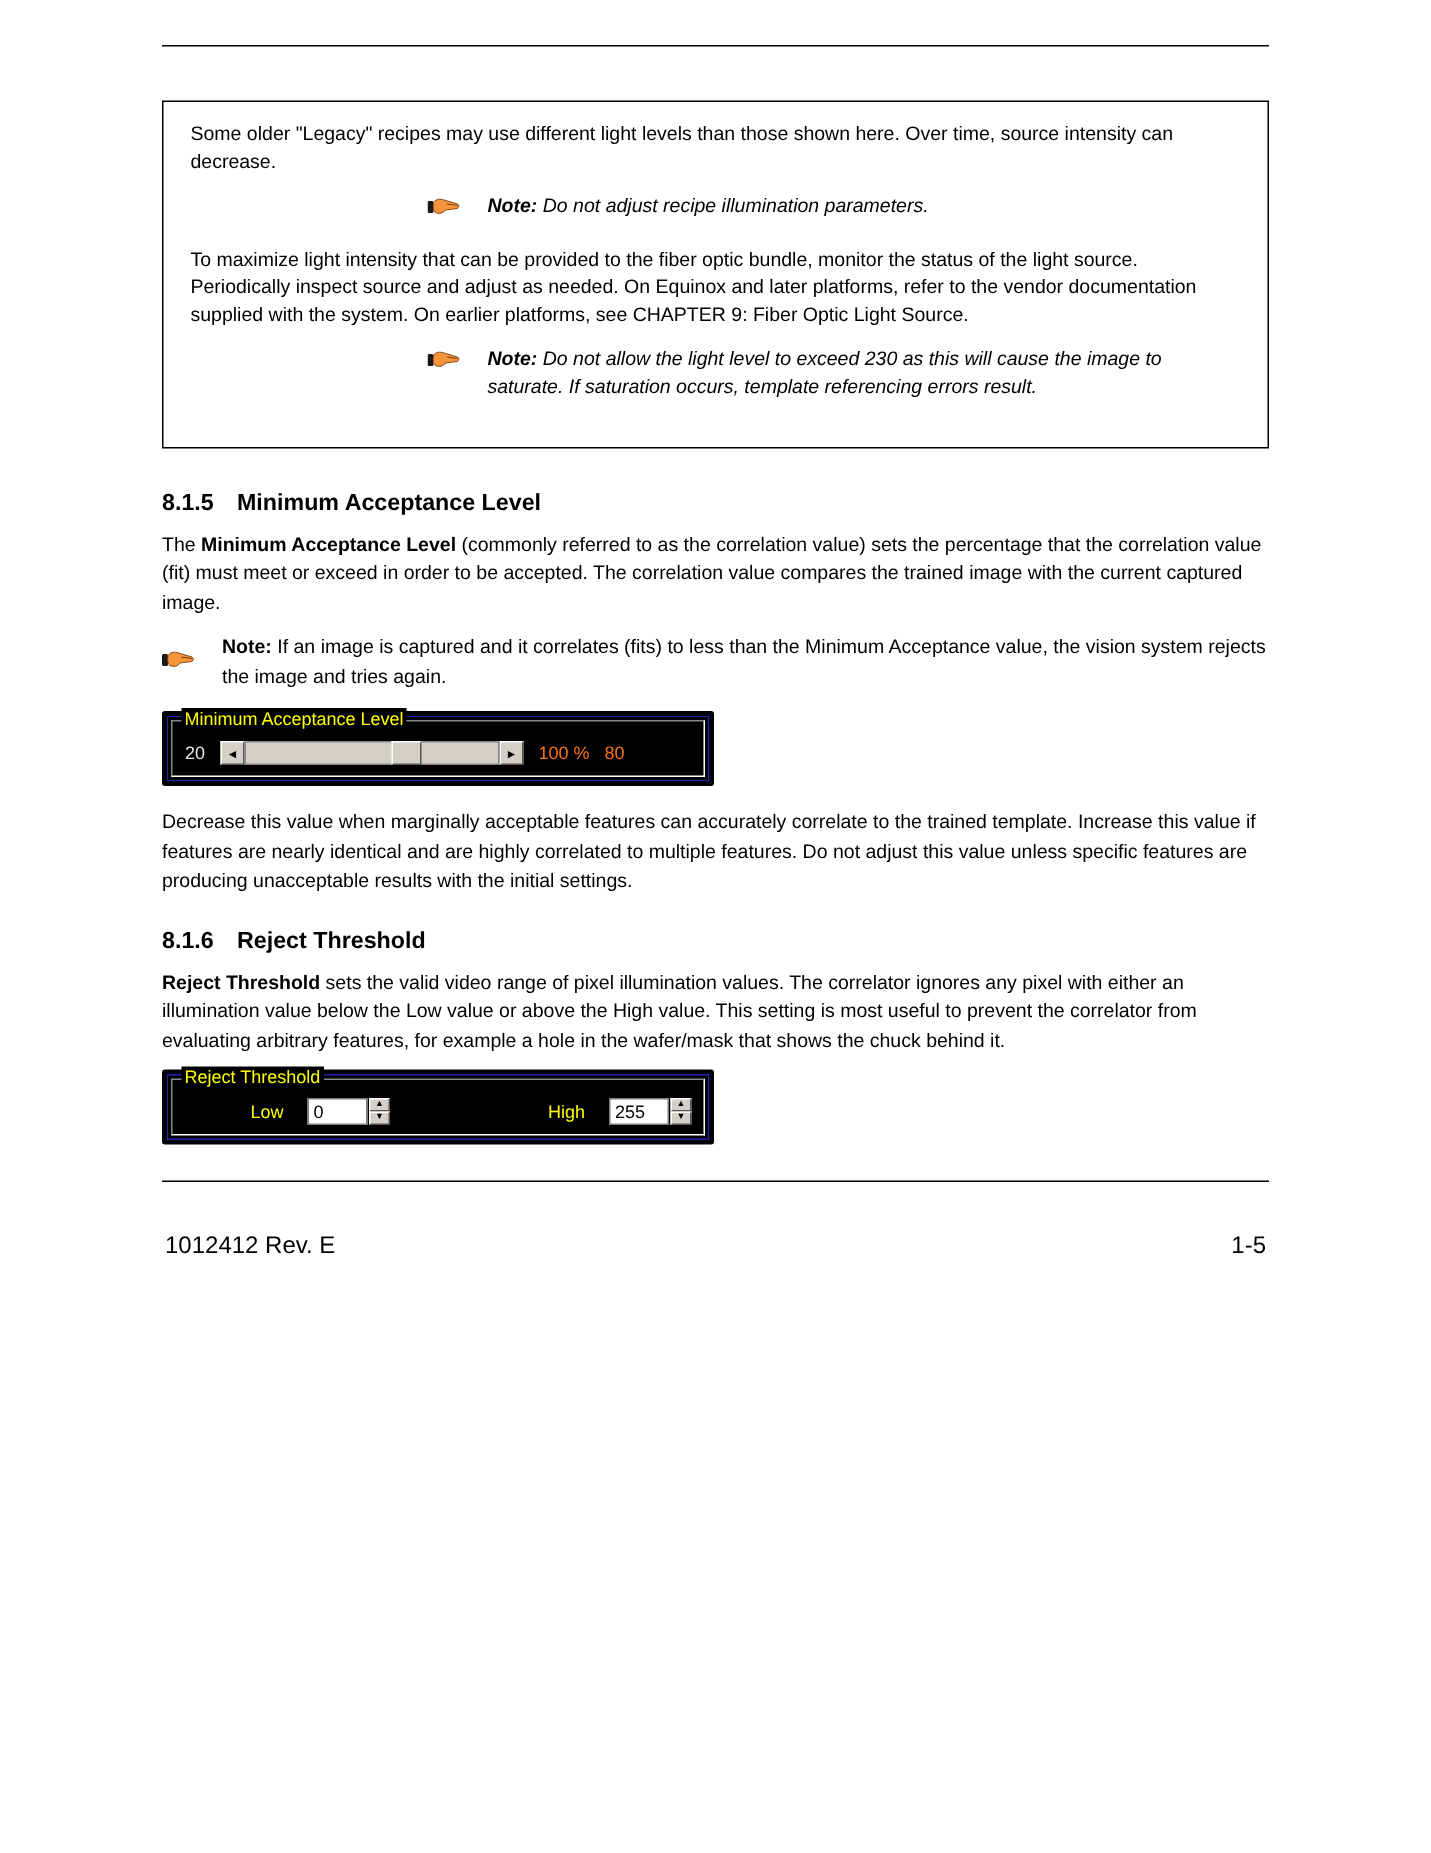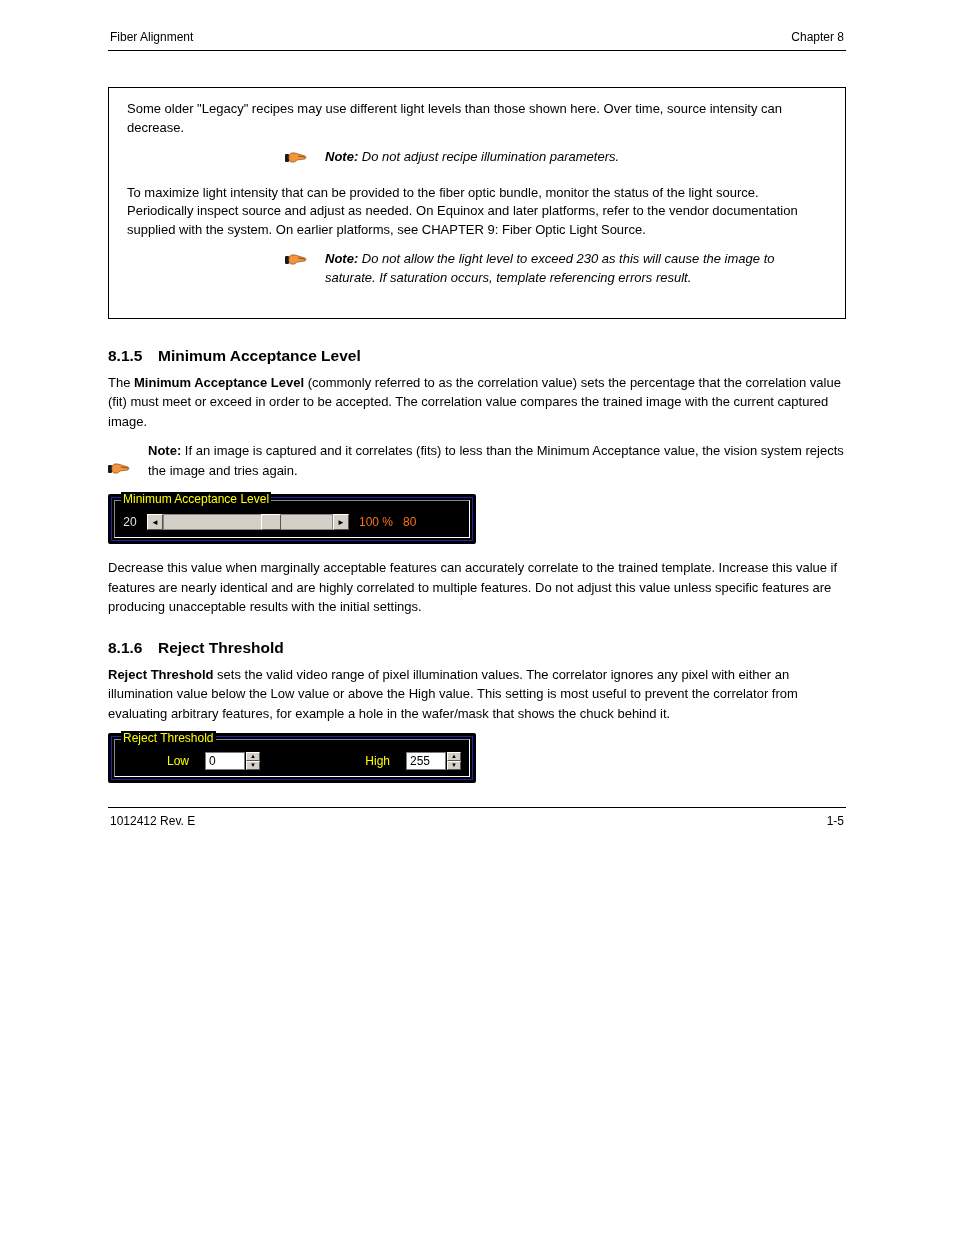--- a/index.html
+++ b/index.html
@@ -69,21 +69,21 @@
     display: flex;
     align-items: baseline;
   }
   .section-number { min-width: 50px; }
   .body-text {
     line-height: 1.5;
     margin-bottom: 10px;
   }
   .standalone-note {
     display: flex;
-    align-items: flex-end;
+    align-items: center;
     margin: 10px 0 14px 0;
   }
   .standalone-note .hand {
     flex: 0 0 30px;
     margin-top: 2px;
   }
   .standalone-note .note-body {
     flex: 1;
     padding-left: 10px;
     line-height: 1.5;
@@ -256,35 +256,32 @@
     cursor: pointer;
   }
 
   .footer-rule {
     border-top: 1.5px solid #000;
     margin-top: 24px;
   }
   .footer-row {
     display: flex;
     justify-content: space-between;
-    font-size: 12px;
+    font-size: 16px;
     padding: 6px 2px 0 2px;
+    margin-top: 28px;
   }
 
   .bold { font-weight: bold; }
 </style>
 </head>
 <body>
 
 <div class="page">
 
-  <div class="header-row">
-    <span>Fiber Alignment</span>
-    <span>Chapter 8</span>
-  </div>
   <div class="header-rule"></div>
 
   <div class="caution-box">
     <div class="caution-body">
       <div class="caution-para">Some older "Legacy" recipes may use different light levels than those shown here.  Over time, source intensity can decrease.</div>
 
       <div class="note-row">
         <span class="hand">
           <svg width="22" height="16" viewBox="0 0 22 16">
             <rect x="0" y="4" width="4" height="8" rx="1" fill="#1a1a1a"></rect>

